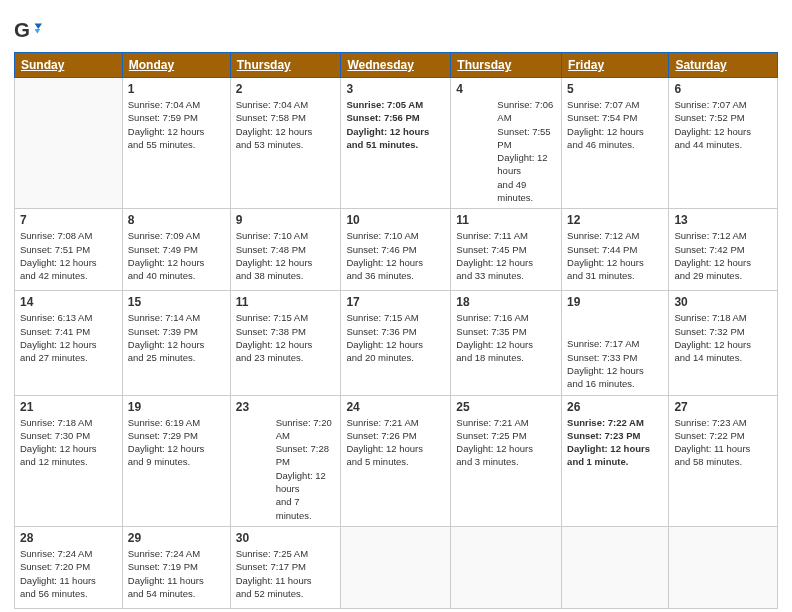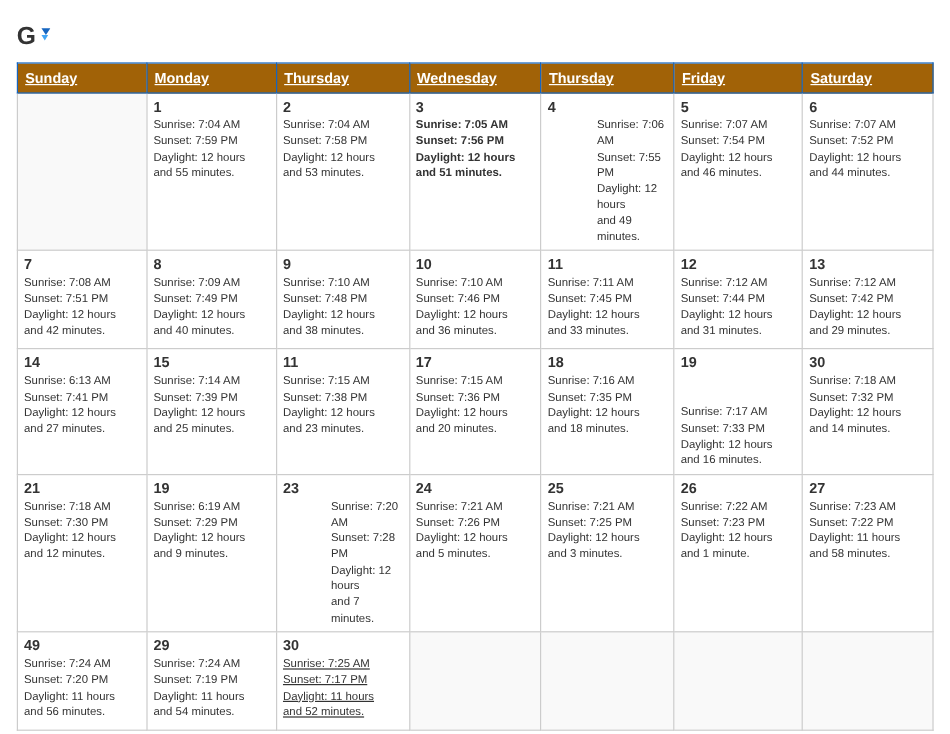--- a/index.html
+++ b/index.html
@@ -303,51 +303,51 @@
           </td>
           <td>
             <div class="day-num">25</div>
             <div class="day-info" style="white-space: pre-line;">Sunrise: 7:21 AM
 Sunset: 7:25 PM
 Daylight: 12 hours
 and 3 minutes.</div>
           </td>
           <td>
             <div class="day-num">26</div>
-            <div class="day-info" style="white-space: pre-line;">Sunrise: 7:22 AM
+            <div class="day-info" style="white-space: pre-line; font-weight: bold;">Sunrise: 7:22 AM
 Sunset: 7:23 PM
 Daylight: 12 hours
 and 1 minute.</div>
           </td>
           <td>
             <div class="day-num">27</div>
             <div class="day-info" style="white-space: pre-line;">Sunrise: 7:23 AM
 Sunset: 7:22 PM
 Daylight: 11 hours
 and 58 minutes.</div>
           </td>
         </tr>
         <tr>
           <td>
-            <div class="day-num">49</div>
+            <div class="day-num">28</div>
             <div class="day-info" style="white-space: pre-line;">Sunrise: 7:24 AM
 Sunset: 7:20 PM
 Daylight: 11 hours
 and 56 minutes.</div>
           </td>
           <td>
             <div class="day-num">29</div>
             <div class="day-info" style="white-space: pre-line;">Sunrise: 7:24 AM
 Sunset: 7:19 PM
 Daylight: 11 hours
 and 54 minutes.</div>
           </td>
           <td>
             <div class="day-num">30</div>
-            <div class="day-info" style="white-space: pre-line; text-decoration: underline;">Sunrise: 7:25 AM
+            <div class="day-info" style="white-space: pre-line;">Sunrise: 7:25 AM
 Sunset: 7:17 PM
 Daylight: 11 hours
 and 52 minutes.</div>
           </td>
           <td class="empty-cell"></td>
           <td class="empty-cell"></td>
           <td class="empty-cell"></td>
           <td class="empty-cell"></td>
         </tr>
       </tbody>

